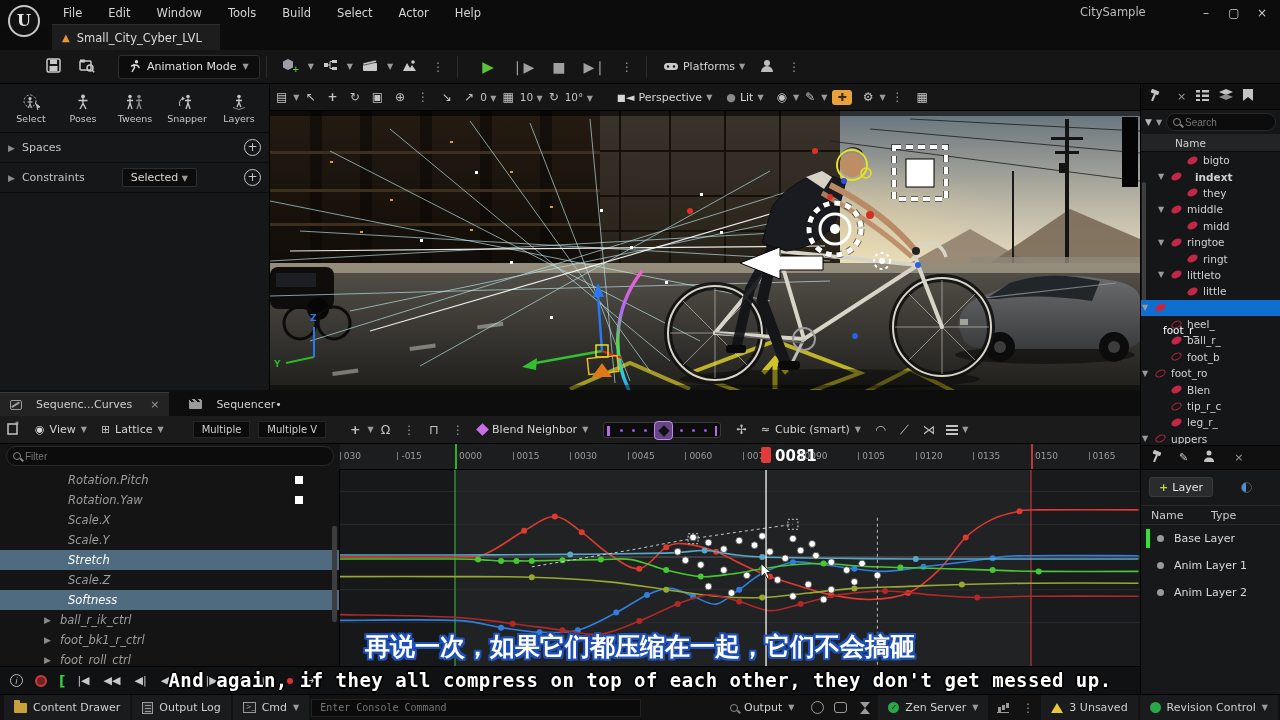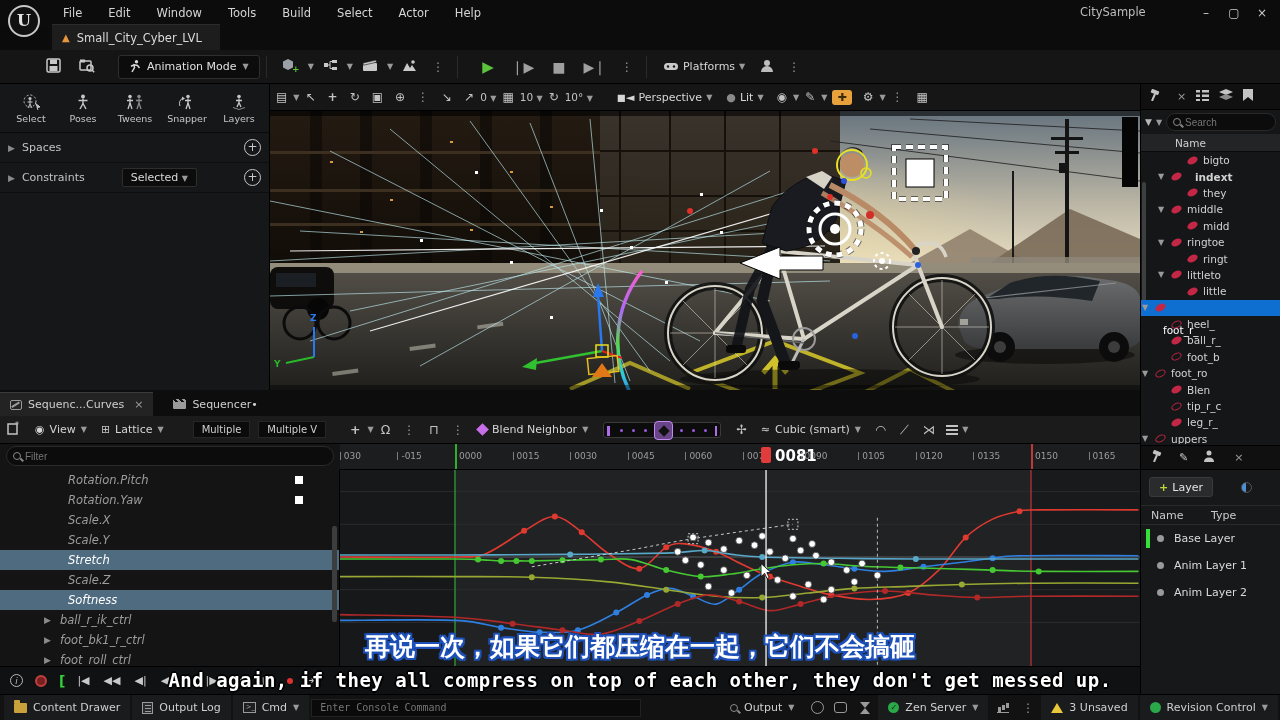--- a/index.html
+++ b/index.html
@@ -75,21 +75,21 @@
   .ol-arrow { position:absolute; font-size:8px; color:#9a9a9a; }
   .ol-icon { position:absolute; width:11px; height:7px; border-radius:60% 60% 60% 60%; transform:rotate(-28deg); }
   .ol-icon.filled { background:#c22746; }
   .ol-icon.outline { border:1.5px solid #c22746; }
   .ol-label { position:absolute; }
   #ol-scroll { position:absolute; left:1px; top:30px; width:4px; height:120px; background:#3d3e40; border-radius:2px; }
 
   
   #curve-panel { position:absolute; left:0; top:390px; width:1140px; height:304px; background:#141415; }
   #ce-tabs { height:26px; background:#0d0d0d; display:flex; align-items:flex-end; }
-  .ce-tab { height:24px; display:flex; align-items:center; gap:6px; padding:0 10px; font-size:11px; color:#cfcfcf; }
+  .ce-tab { height:24px; display:flex; align-items:center; gap:14px; padding:0 10px; font-size:11px; color:#cfcfcf; }
   .ce-tab.active { background:#232324; border-top:1px solid #3a3a3a; }
   .curve-glyph { width:12px; height:10px; border:1px solid #9a9a9a; border-radius:2px; position:relative; }
   .curve-glyph::after { content:""; position:absolute; left:1px; bottom:1px; width:9px; height:1.5px; background:#9a9a9a; transform:rotate(-32deg); transform-origin:left bottom; }
   .clap-glyph { width:13px; height:10px; background:#9a9a9a; border-radius:1px; position:relative; }
   .clap-glyph::before { content:""; position:absolute; top:0; left:0; width:13px; height:3px;
     background:repeating-linear-gradient(45deg,#9a9a9a 0 2px,#111 2px 4px); }
   .tab-x { color:#9a9a9a; margin-left:4px; }
   #ce-toolbar { height:28px; display:flex; align-items:center; background:#1b1b1c; border-bottom:1px solid #000; font-size:11px; }
   .ce-i { color:#c3c3c3; margin:0 7px; font-size:12.5px; }
   .ce-dd { display:flex; align-items:center; gap:5px; margin:0 7px; color:#d4d4d4; }

